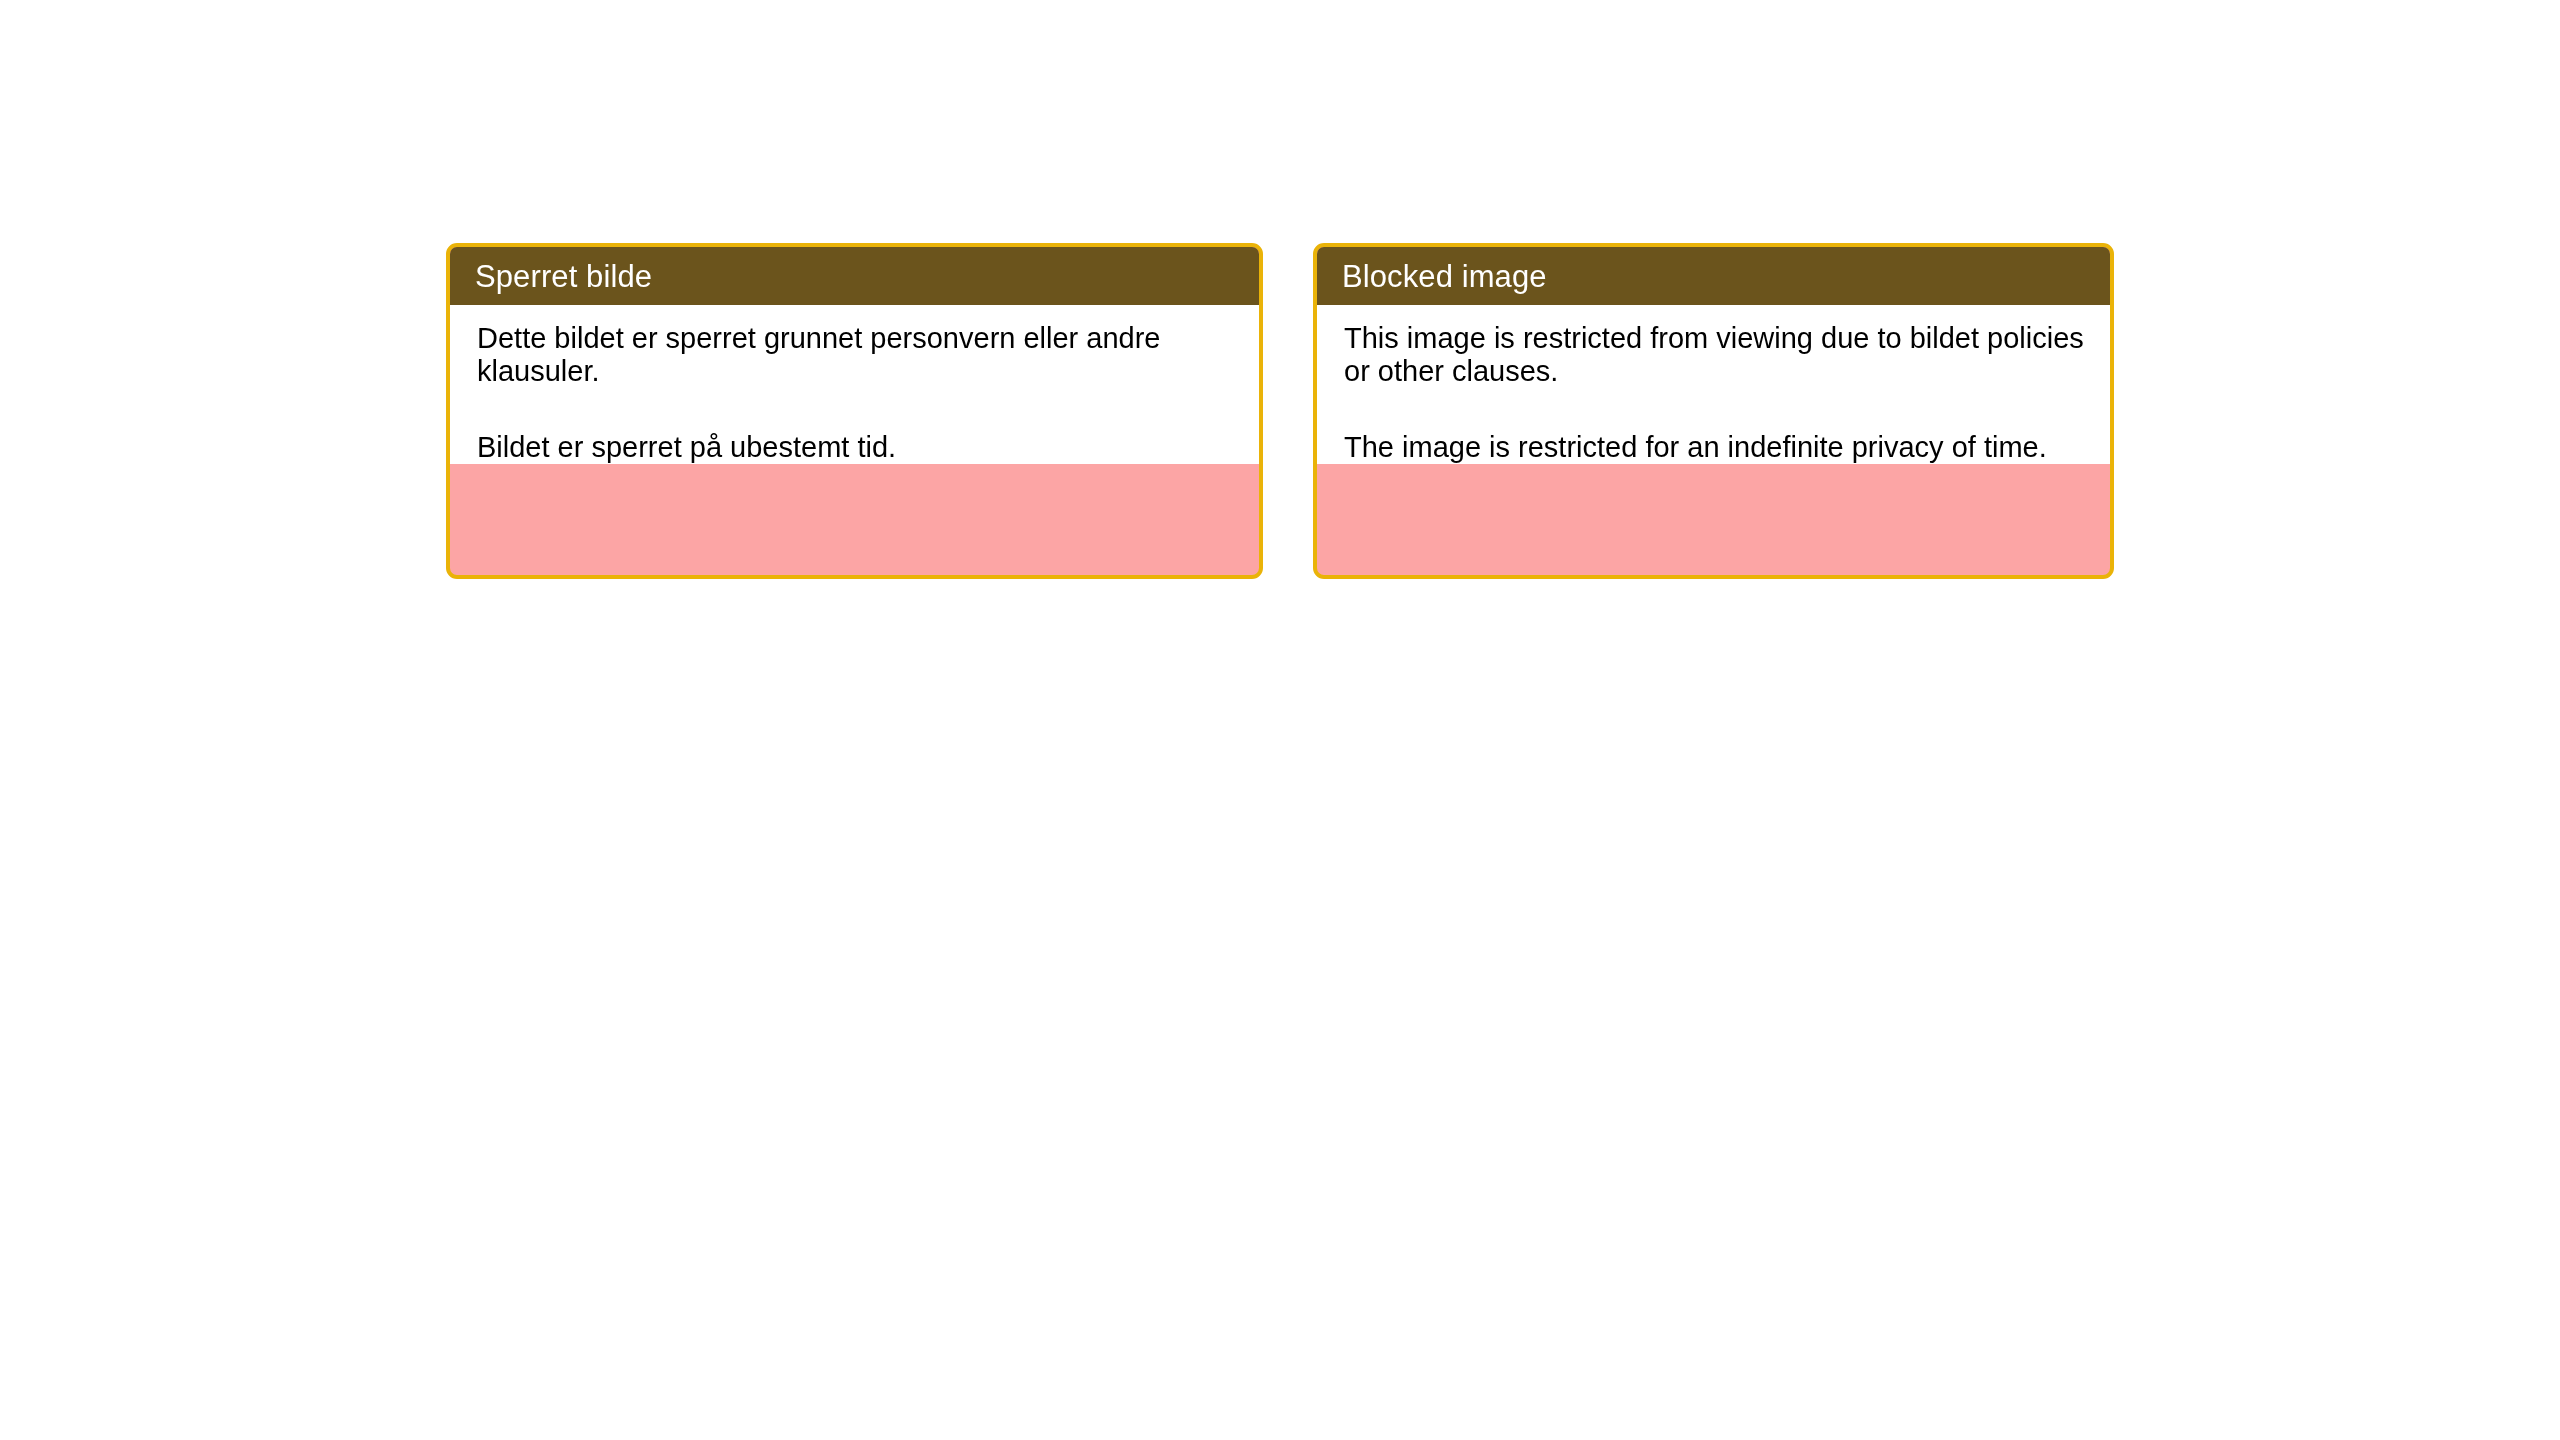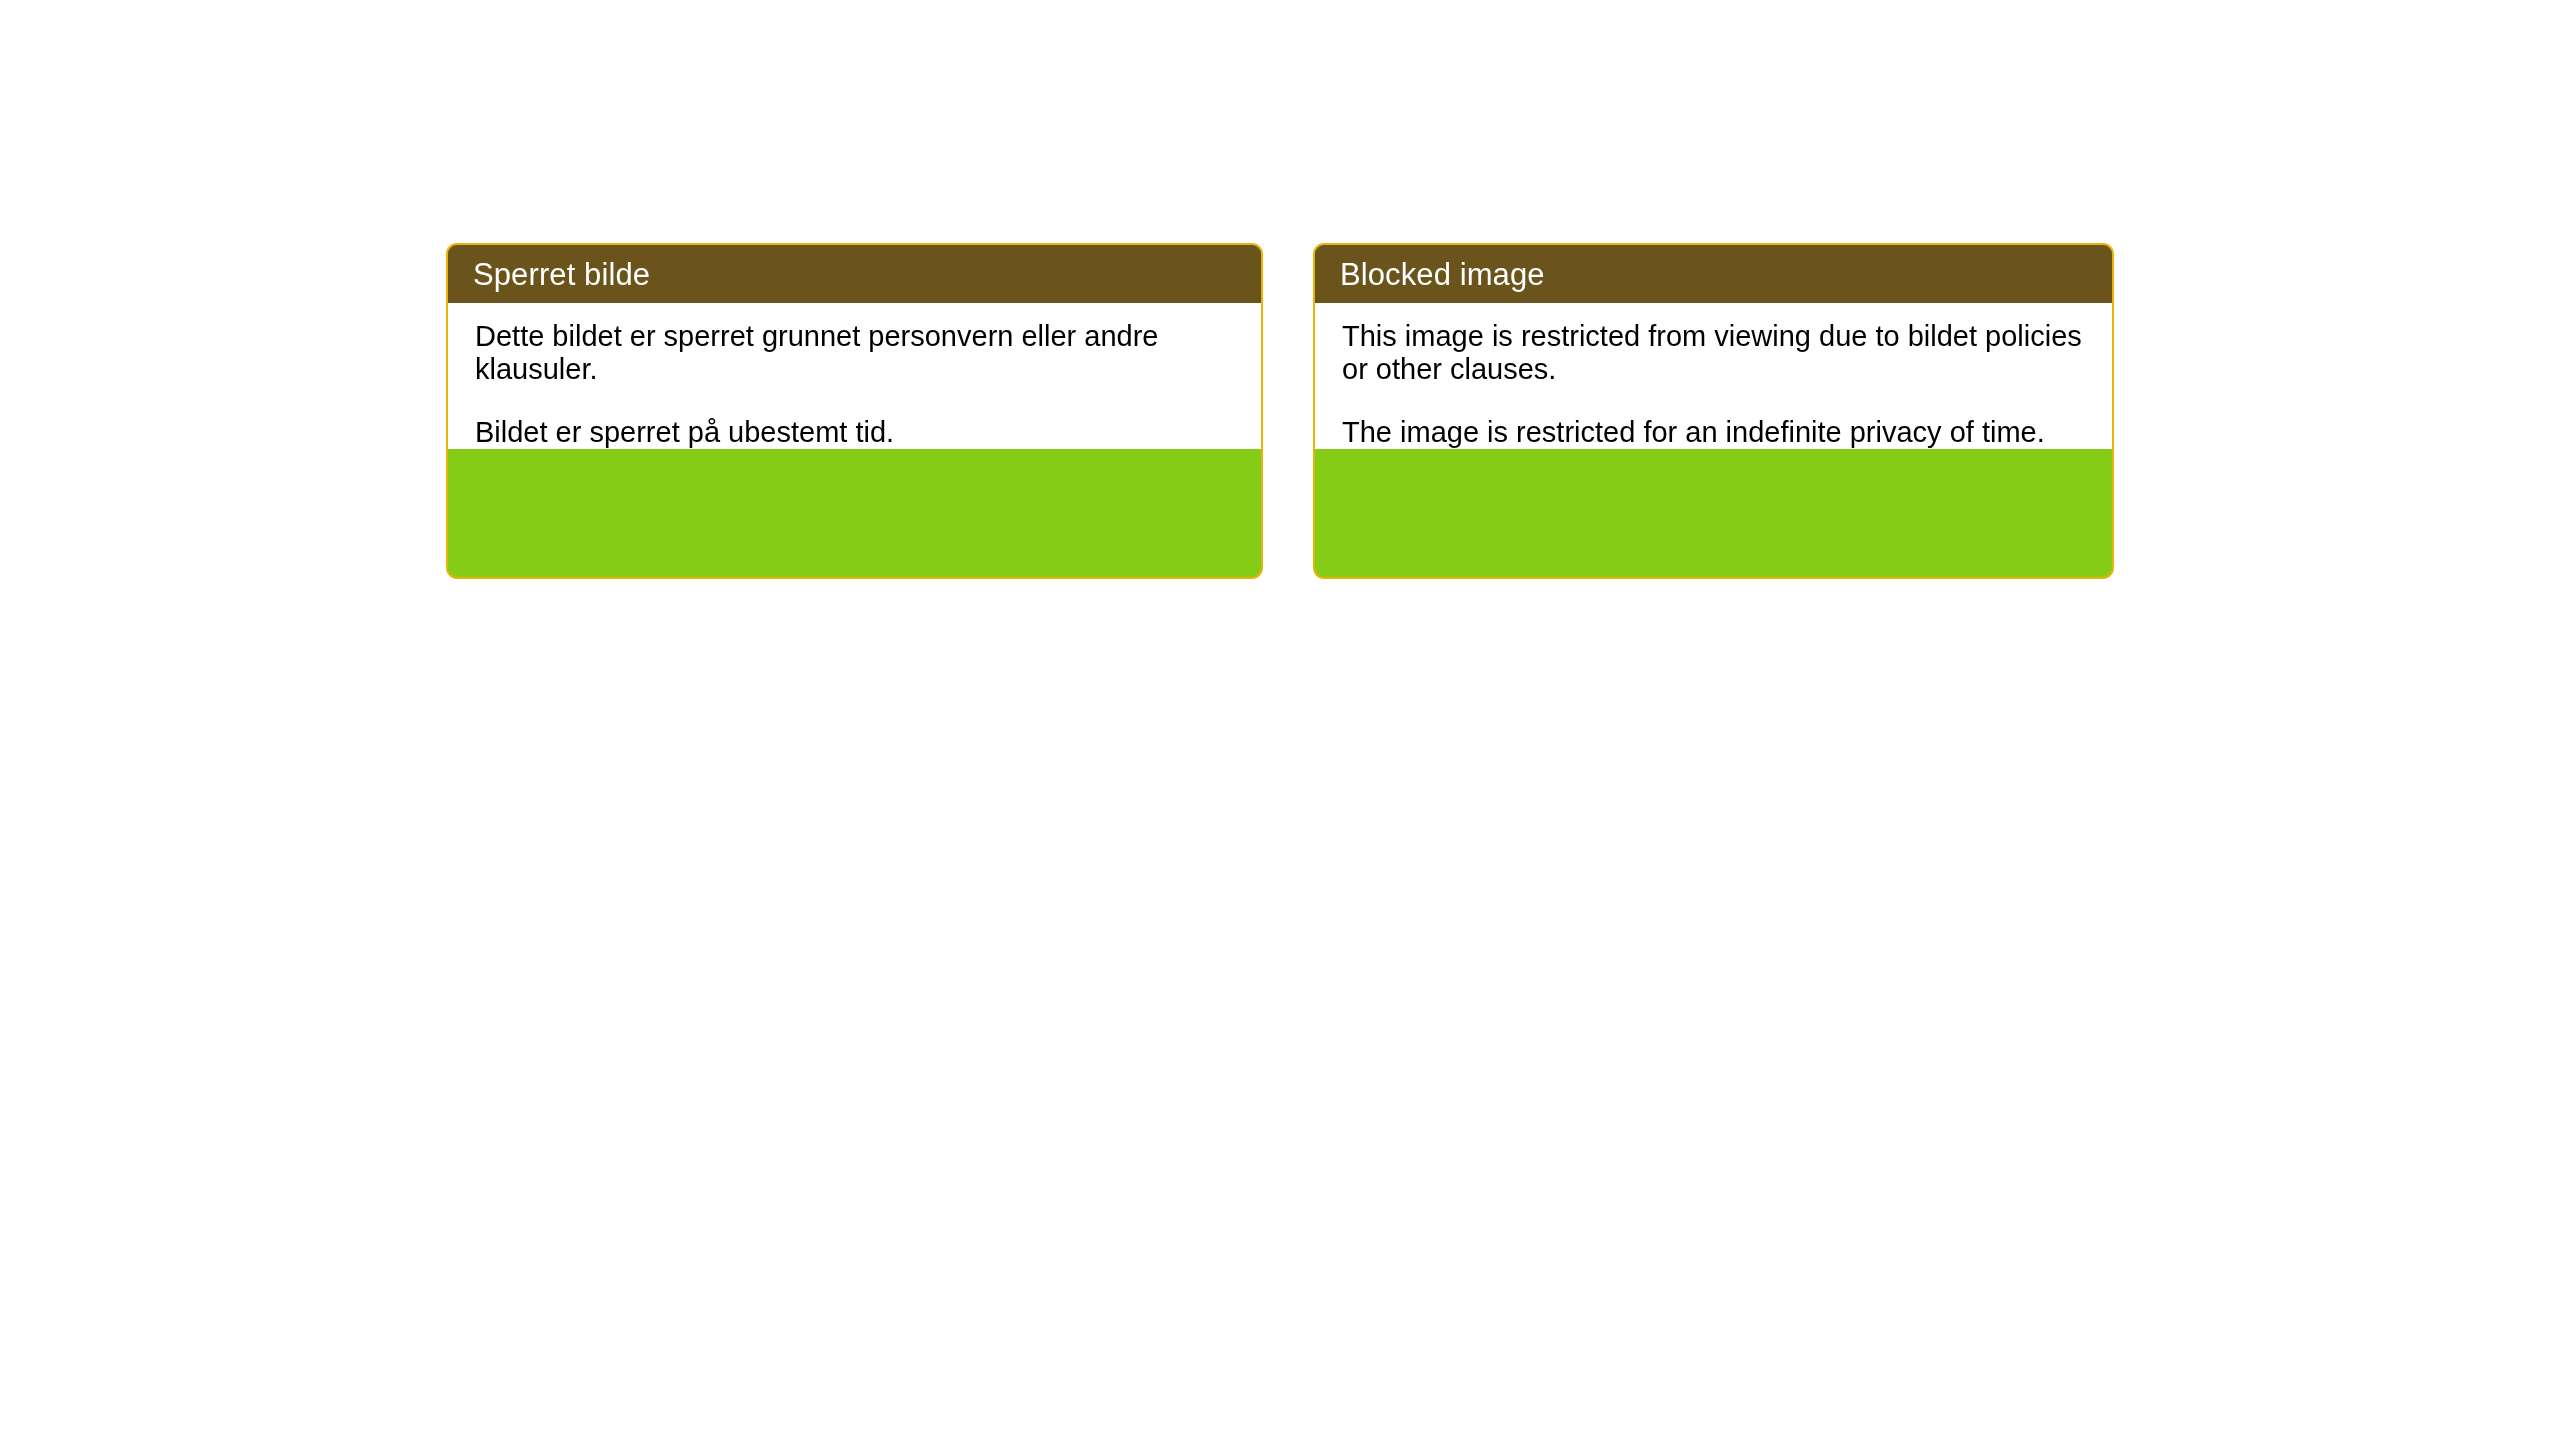--- a/index.html
+++ b/index.html
@@ -17,22 +17,22 @@
 
   #stage {
     position: relative;
     width: 2560px;
     height: 1440px;
   }
 
   .notice-card {
     position: absolute;
     box-sizing: border-box;
-    background: #84cc16;
-    border: 2px solid #eab308;
+    background: #fca5a5;
+    border: 4px solid #eab308;
     border-radius: 11px;
     overflow: hidden;
   }
 
   .card-no {
     left: 446px;
     top: 243px;
     width: 817px;
     height: 336px;
   }
@@ -70,21 +70,21 @@
 
   .card-paragraph {
     margin: 0;
     color: #000000;
     font-size: 29px;
     line-height: 33px;
     font-weight: 400;
   }
 
   .card-paragraph + .card-paragraph {
-    margin-top: 30px;
+    margin-top: 43px;
   }
 </style>
 </head>
 <body>
 
 <div id="stage">
 
   <div class="notice-card card-no">
     <div class="card-header">
       <span class="card-header-title">Sperret bilde</span>

